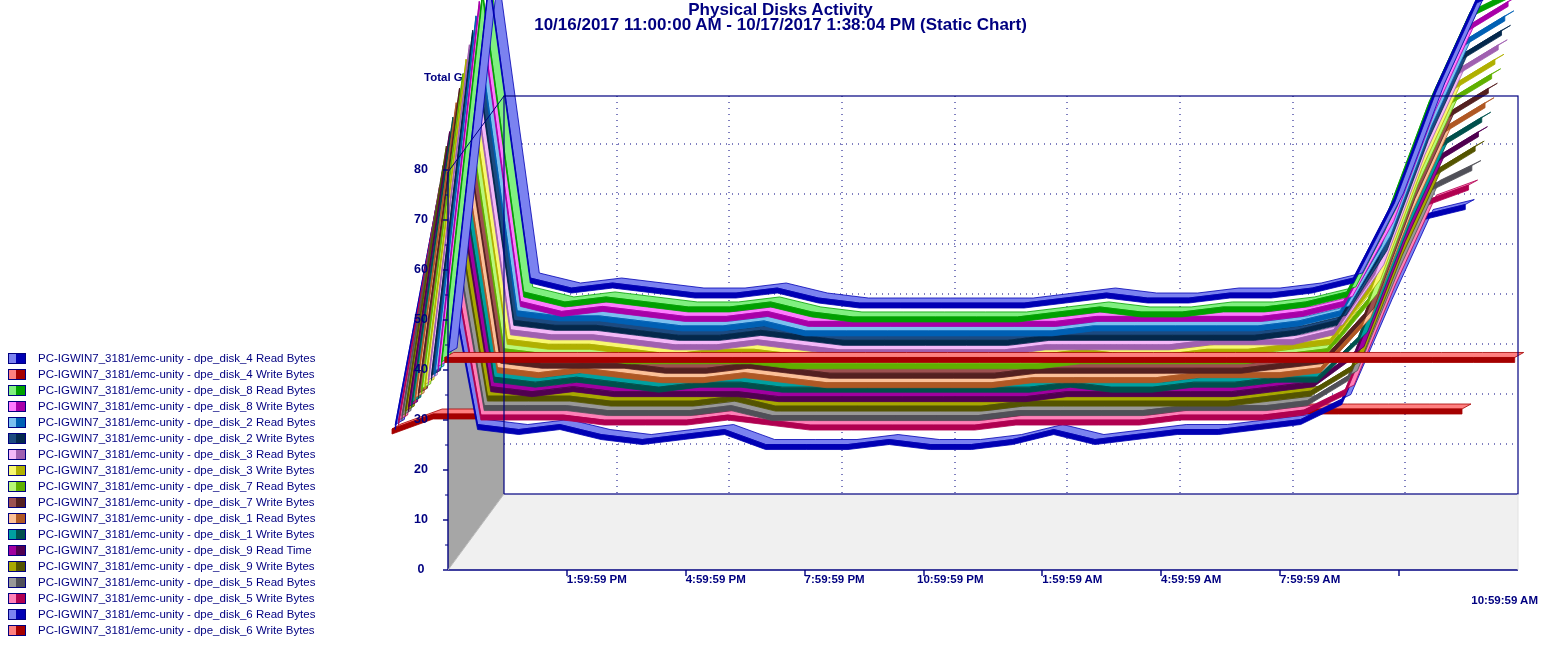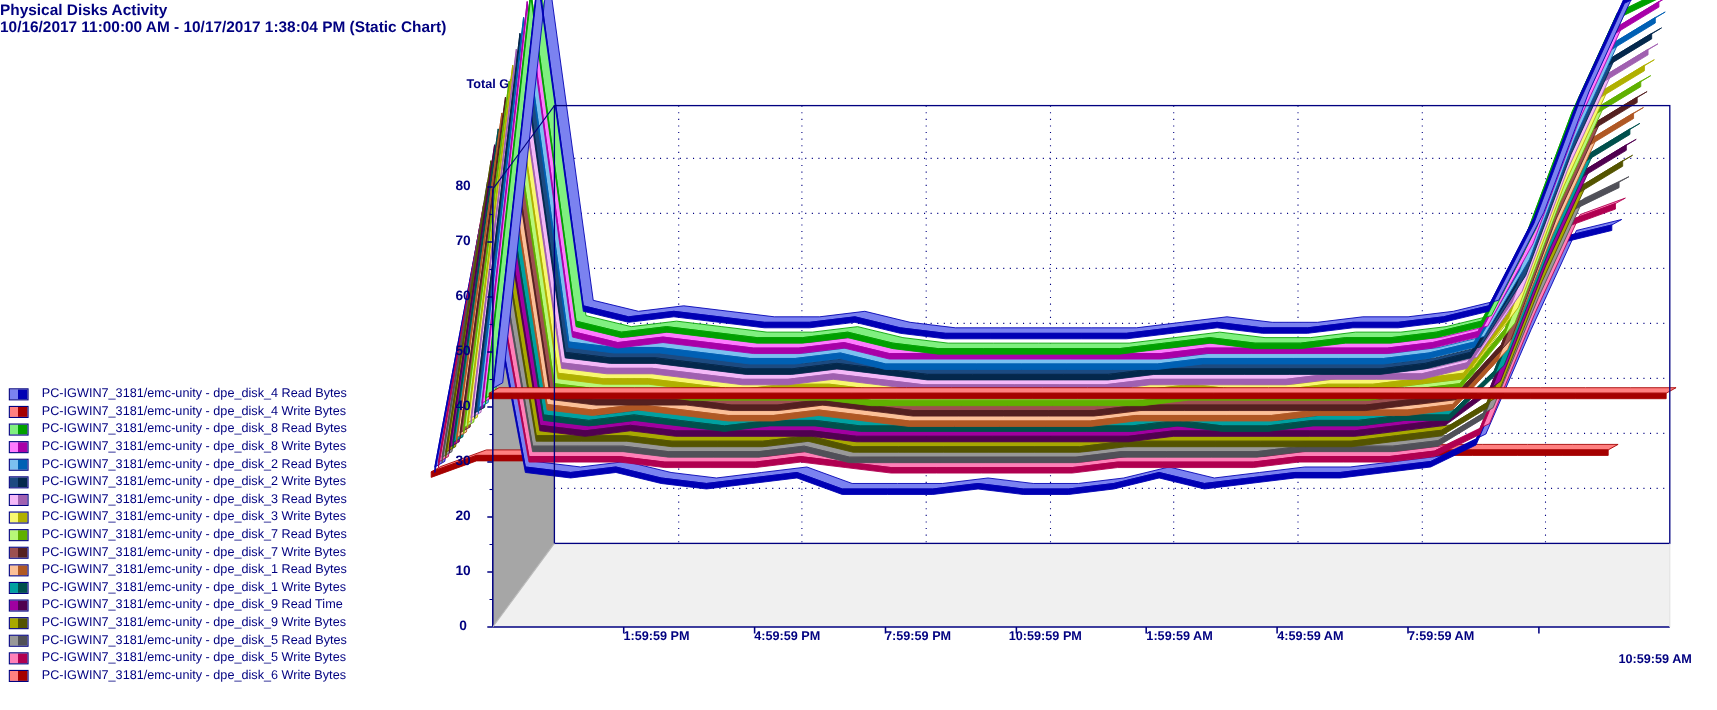--- a/index.html
+++ b/index.html
@@ -18,23 +18,24 @@
     position: absolute;
     left: 0; top: 0;
     width: 1561px;
     height: 645px;
   }
   .title-block {
     position: absolute;
     left: 0;
     top: 2px;
     width: 1561px;
-    color: #000080;
-    font-weight: bold;
-    font-size: 14px;
+    text-align: center;
+    color: #000080;
+    font-weight: bold;
+    font-size: 17px;
     line-height: 15px;
     letter-spacing: 0px;
   }
   .legend {
     position: absolute;
     left: 8px;
     top: 350px;
     width: 360px;
   }
   .legend-row {
@@ -282,18 +283,22 @@
       </div>
       <div class="legend-row">
         <span class="swatch" style="background: linear-gradient(to right, rgb(152, 152, 152) 0%, rgb(152, 152, 152) 45%, rgb(80, 80, 88) 45%, rgb(80, 80, 88) 100%);"></span>
         <span class="legend-label">PC-IGWIN7_3181/emc-unity - dpe_disk_5 Read Bytes</span>
       </div>
       <div class="legend-row">
         <span class="swatch" style="background: linear-gradient(to right, rgb(255, 128, 184) 0%, rgb(255, 128, 184) 45%, rgb(176, 0, 80) 45%, rgb(176, 0, 80) 100%);"></span>
         <span class="legend-label">PC-IGWIN7_3181/emc-unity - dpe_disk_5 Write Bytes</span>
       </div>
       <div class="legend-row">
+        <span class="swatch" style="background: linear-gradient(to right, rgb(123, 130, 240) 0%, rgb(123, 130, 240) 45%, rgb(0, 0, 180) 45%, rgb(0, 0, 180) 100%);"></span>
+        <span class="legend-label">PC-IGWIN7_3181/emc-unity - dpe_disk_6 Read Bytes</span>
+      </div>
+      <div class="legend-row">
         <span class="swatch" style="background: linear-gradient(to right, rgb(255, 128, 128) 0%, rgb(255, 128, 128) 45%, rgb(165, 0, 0) 45%, rgb(165, 0, 0) 100%);"></span>
         <span class="legend-label">PC-IGWIN7_3181/emc-unity - dpe_disk_6 Write Bytes</span>
       </div>
     </div>
 
 </div>
 
 </body></html>

